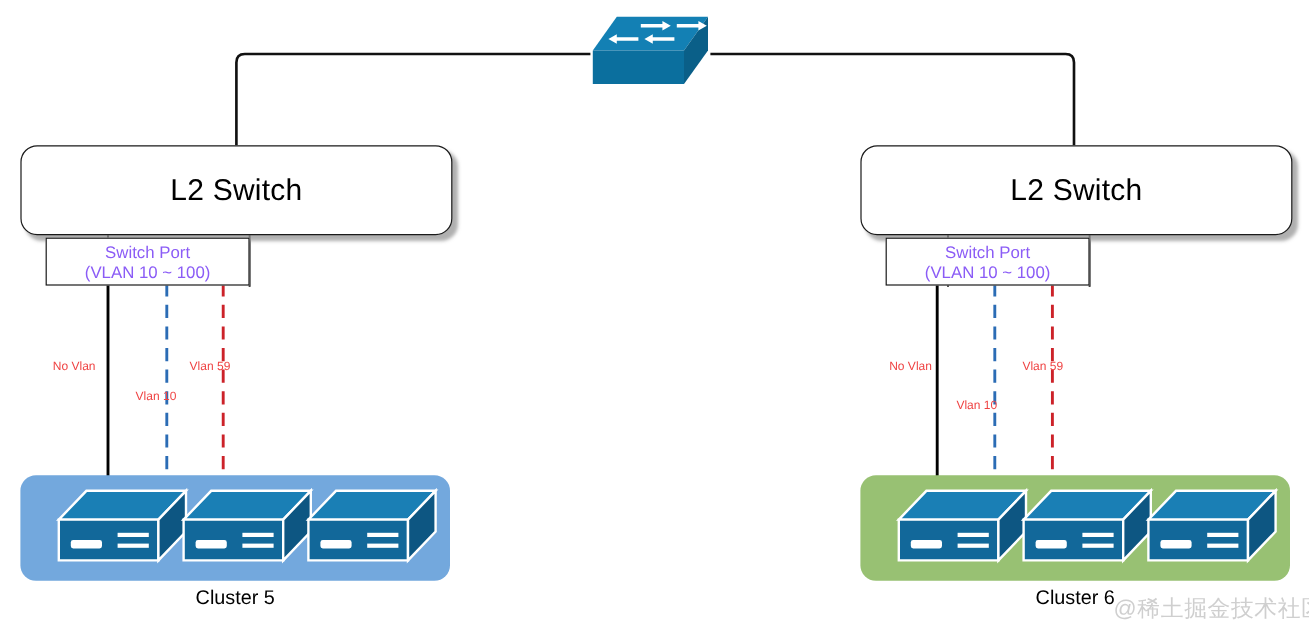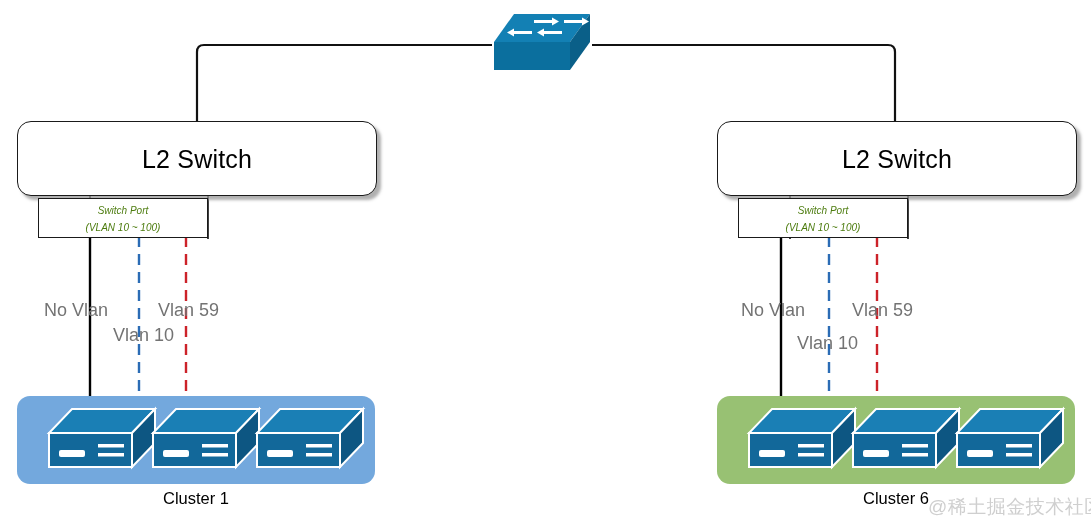--- a/index.html
+++ b/index.html
@@ -69,34 +69,33 @@
     height: 40px;
     border: 1.3px solid #1a1a1a;
     background: #ffffff;
     box-sizing: border-box;
     text-align: center;
     padding-top: 3px;
   }
   .port-box .l1,
   .port-box .l2 {
     display: block;
-    font-size: 10px;
+    font-size: 14px;
     line-height: 17px;
-    color: #4d7c0f;
+    color: #8b5cf6;
     white-space: nowrap;
-    font-style: italic;
   }
   #port-box-left  { left: 38px;  top: 198px; }
   #port-box-right { left: 738px; top: 198px; }
 
   
   .vlan-label {
     position: absolute;
-    font-size: 18px;
-    color: #737373;
+    font-size: 10px;
+    color: #ef4444;
     white-space: nowrap;
   }
 
   
   .cluster-box {
     position: absolute;
     width: 358px;
     height: 88px;
     border-radius: 13px;
     box-sizing: border-box;
@@ -227,21 +226,21 @@
       <svg width="112" height="66" viewBox="0 0 112 66">
         <polygon points="26,3 109,3 86,27 3,27" fill="#1a7fb5" stroke="#ffffff" stroke-width="2"></polygon>
         <polygon points="3,27 86,27 86,61 3,61" fill="#12689a" stroke="#ffffff" stroke-width="2"></polygon>
         <polygon points="86,27 109,3 109,37 86,61" fill="#0d5682" stroke="#ffffff" stroke-width="2"></polygon>
         <rect x="13" y="44" width="26" height="7" rx="2" fill="#ffffff"></rect>
         <rect x="52" y="38" width="26" height="3.5" fill="#ffffff"></rect>
         <rect x="52" y="47" width="26" height="3.5" fill="#ffffff"></rect>
       </svg>
     </div>
   </div>
-  <div class="cluster-caption" id="cluster-caption-1">Cluster 1</div>
+  <div class="cluster-caption" id="cluster-caption-1">Cluster 5</div>
 
   <div class="cluster-box" id="cluster-box-2">
     <div class="server-icon" style="left:29px; top:10px;">
       <svg width="112" height="66" viewBox="0 0 112 66">
         <polygon points="26,3 109,3 86,27 3,27" fill="#1a7fb5" stroke="#ffffff" stroke-width="2"></polygon>
         <polygon points="3,27 86,27 86,61 3,61" fill="#12689a" stroke="#ffffff" stroke-width="2"></polygon>
         <polygon points="86,27 109,3 109,37 86,61" fill="#0d5682" stroke="#ffffff" stroke-width="2"></polygon>
         <rect x="13" y="44" width="26" height="7" rx="2" fill="#ffffff"></rect>
         <rect x="52" y="38" width="26" height="3.5" fill="#ffffff"></rect>
         <rect x="52" y="47" width="26" height="3.5" fill="#ffffff"></rect>

